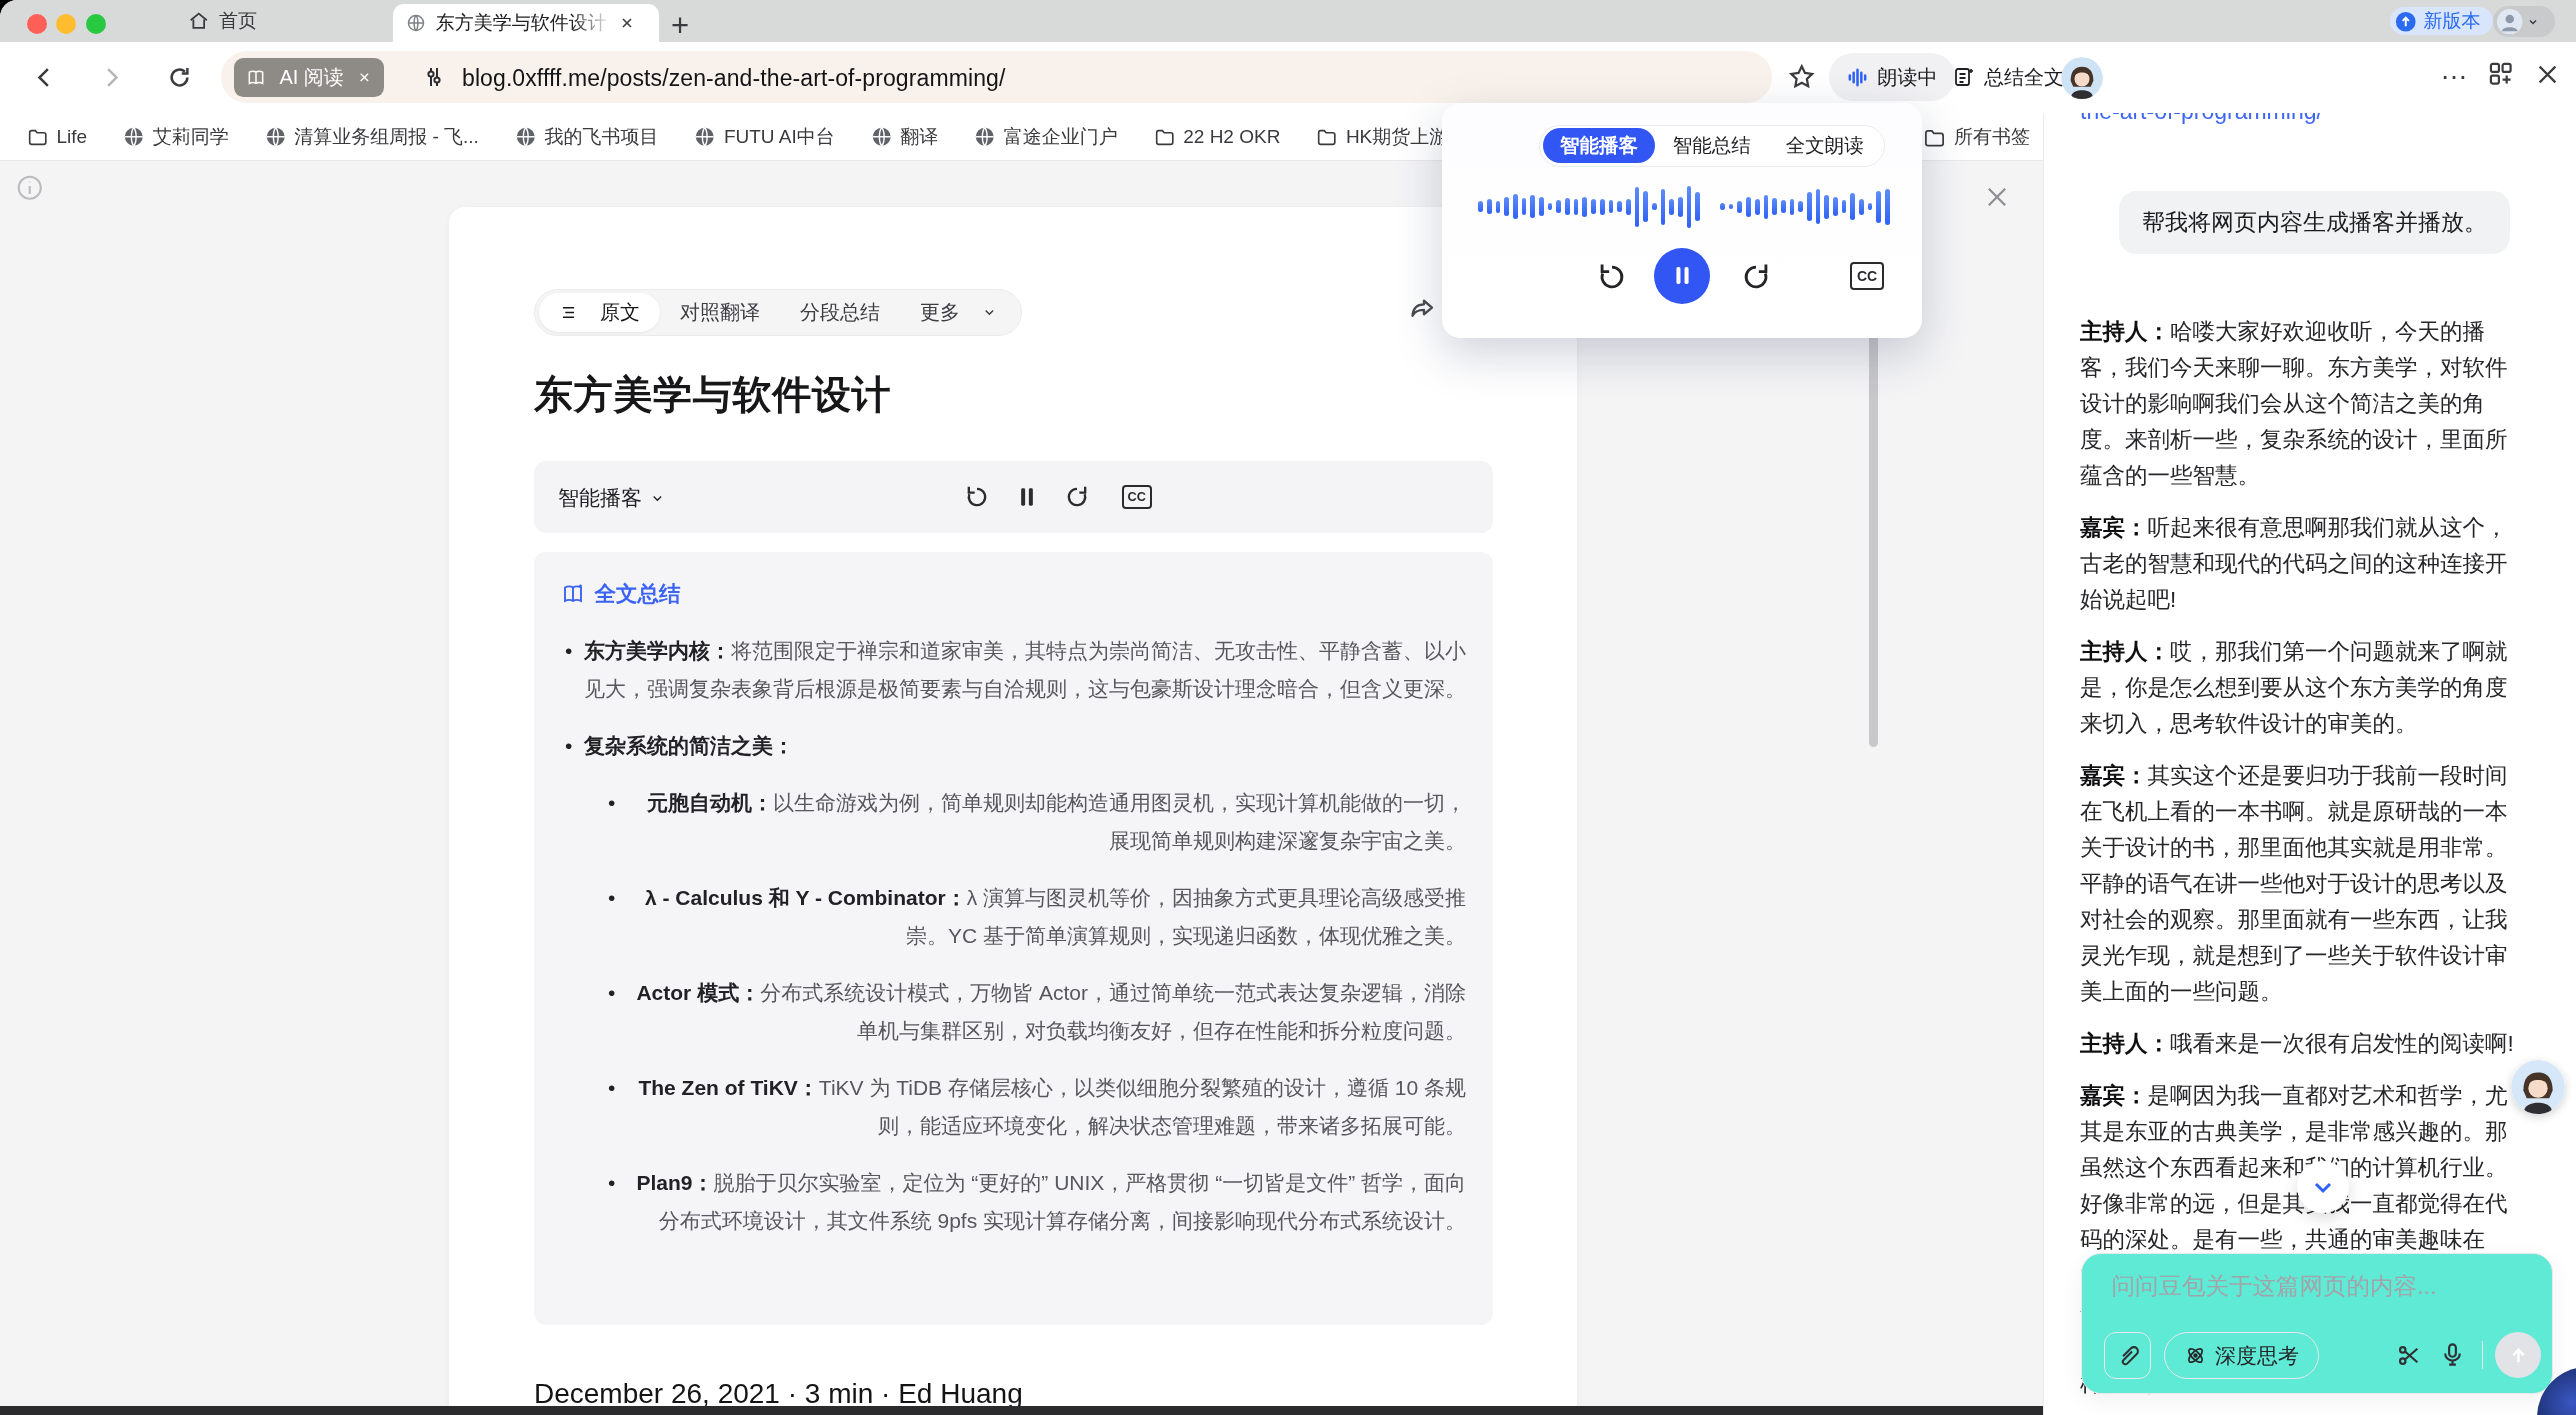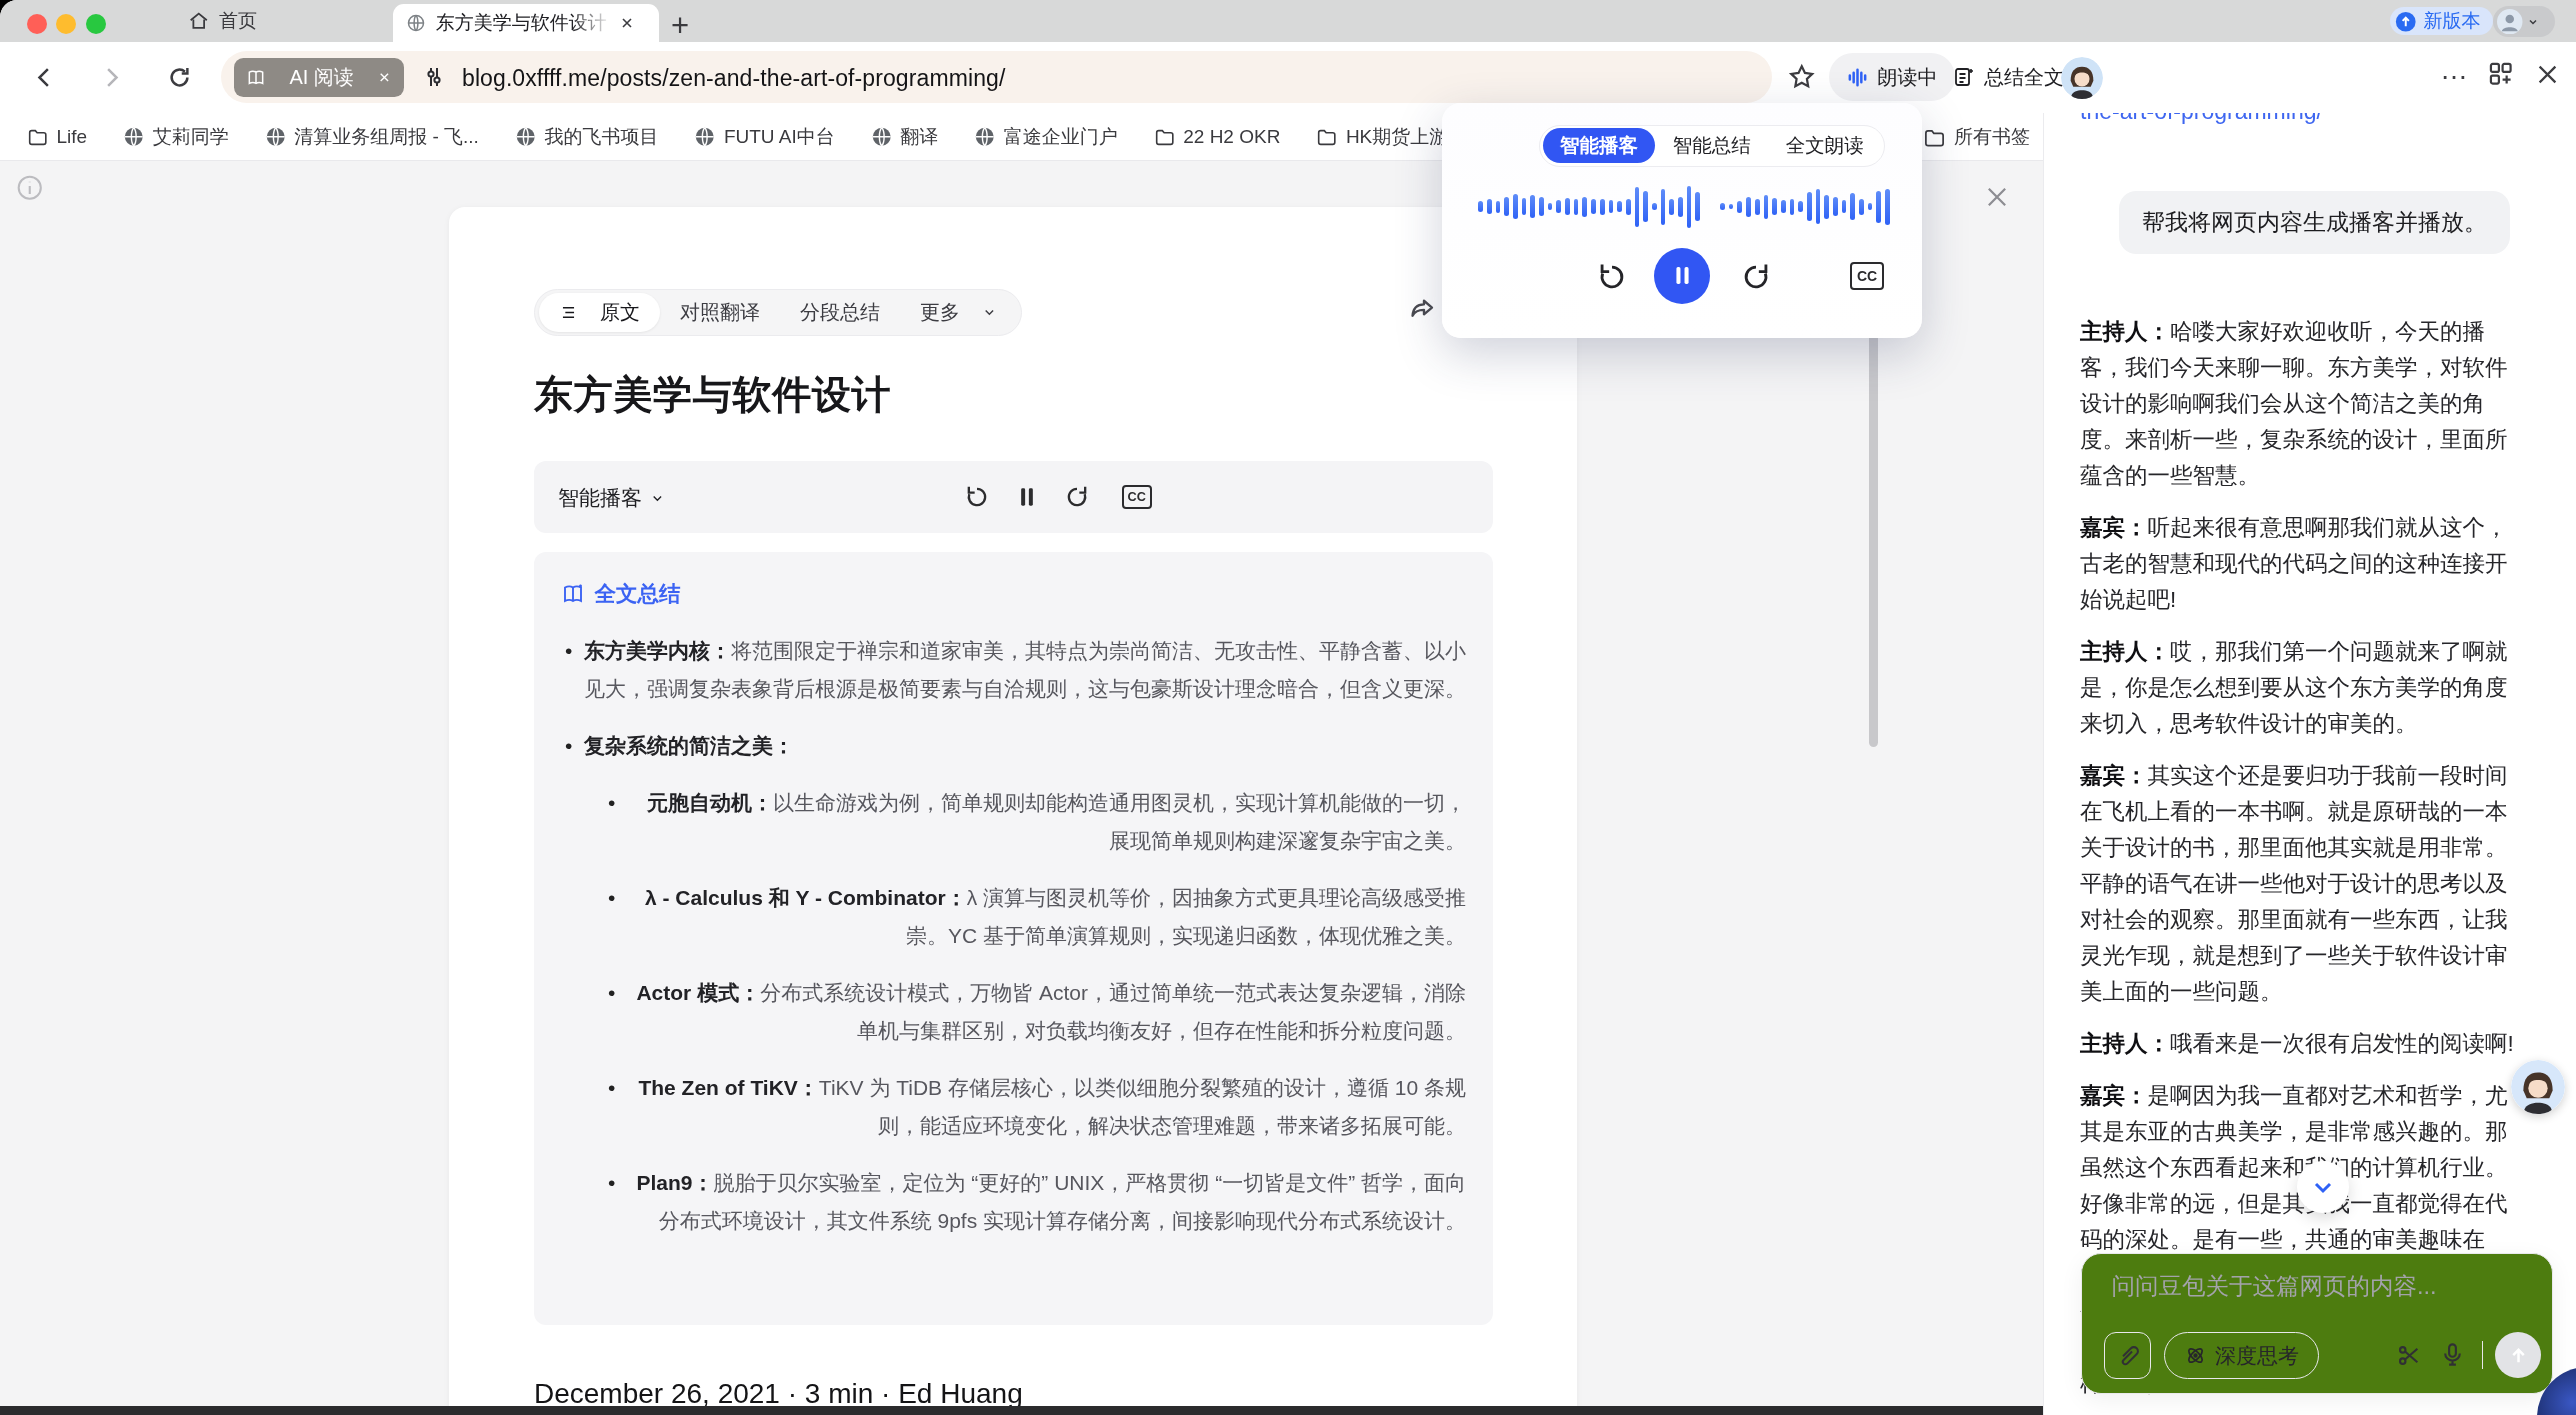--- a/index.html
+++ b/index.html
@@ -17,21 +17,21 @@
   #tab-active .title { font-size:19px; color:#202024; white-space:nowrap; overflow:hidden; width:174px; position:relative; }
   #tab-active .fade { position:absolute; right:47px; top:5.4px; width:40px; height:29.5px; background:linear-gradient(90deg,rgba(255,255,255,0),#fff); }
   #newtab-btn { position:absolute; left:671px; top:8px; font-size:31px; color:#3a3a3e; font-weight:300; }
   #newver { position:absolute; left:2390px; top:7.4px; height:28px; background:#d9e5fb; border-radius:14.8px; display:flex; align-items:center; gap:6.7px; padding:0 12px 0 5.4px; color:#2a6bf2; font-size:19px; }
   #profile-chip { position:absolute; left:2493px; top:6px; width:62px; height:31px; background:#c9cacc; border-radius:16px; display:flex; align-items:center; gap:4px; padding:0 6.7px 0 4px; }
 
   
   #toolbar { position:absolute; left:0; top:42px; width:2576px; height:71px; background:#fff; }
   .navic { position:absolute; top:22px; color:#3c3c40; }
   #urlbar { position:absolute; left:221px; top:9.4px; width:1551px; height:52px; background:#f9f2ec; border-radius:26px; display:flex; align-items:center; }
-  #ai-chip { position:absolute; left:13.4px; top:6.7px; height:39px; background:#8e8a85; border-radius:9.4px; display:flex; align-items:center; gap:23px; padding:0 12px; color:#fff; font-size:20px; }
+  #ai-chip { position:absolute; left:13.4px; top:6.7px; height:39px; background:#8e8a85; border-radius:9.4px; display:flex; align-items:center; gap:13px; padding:0 12px; color:#fff; font-size:20px; }
   #url-text { position:absolute; left:241px; top:13.4px; font-size:23px; color:#141416; letter-spacing:0.1px; }
   #read-pill { position:absolute; left:1829px; top:11.4px; height:48px; background:#f1f1f3; border-radius:24px; display:flex; align-items:center; gap:8px; padding:0 17.4px; font-size:20px; color:#202024; }
   #summarize-btn { position:absolute; left:1952px; top:11.4px; height:48px; display:flex; align-items:center; gap:8px; font-size:20px; color:#202024; }
   #toolbar-avatar { position:absolute; left:2061px; top:14.8px; width:42px; height:42px; border-radius:50%; overflow:hidden; }
   #menu-dots { position:absolute; left:2440px; top:12px; font-size:28px; color:#3c3c40; letter-spacing:1.3px; }
   
   #bookmarks { position:absolute; left:0; top:113px; width:2576px; height:48px; background:#fff; border-bottom:0.7px solid #e9e9ec; display:flex; align-items:center; }
   .bm { display:flex; align-items:center; gap:8px; font-size:19px; color:#3a3a3e; margin-right:36px; white-space:nowrap; }
   #allbm { position:absolute; left:1923px; top:0; height:48px; display:flex; align-items:center; gap:8px; font-size:19px; color:#3a3a3e; }
 
@@ -76,21 +76,21 @@
 
   
   #sidebar { position:absolute; left:2043px; top:113px; width:533px; height:1303px; background:#fff; border-left:0.7px solid #ebebee; overflow:hidden; }
   #link-tail { position:absolute; left:36px; top:-14.8px; font-size:23px; color:#3e66f0; }
   #user-bubble { position:absolute; right:66px; top:78px; background:#f1f2f4; border-radius:17.4px; padding:16px 23px; font-size:23px; color:#1d1d20; }
   #transcript { position:absolute; left:36px; top:201px; width:447px; font-size:22.5px; line-height:36px; color:#26262a; }
   #transcript p { margin-bottom:16px; }
   #transcript b { color:#0f0f12; }
   #scroll-chevron { position:absolute; left:253px; top:1048px; width:52px; height:52px; background:#fff; border-radius:50%; box-shadow:0 5.4px 16px rgba(0,0,0,.14); display:flex; align-items:center; justify-content:center; z-index:35; }
   #float-avatar { position:absolute; left:467px; top:947px; width:54px; height:54px; border-radius:50%; overflow:hidden; box-shadow:0 2.7px 9.4px rgba(0,0,0,.18); z-index:35; }
-  #input-card { position:absolute; left:37px; top:1140px; width:472px; height:141px; background:#4d7c0f; border:1.3px solid #e9e9ec; border-radius:20px; box-shadow:0 6.7px 23px rgba(0,0,0,.06); z-index:30; }
+  #input-card { position:absolute; left:37px; top:1140px; width:472px; height:141px; background:#5eead4; border:1.3px solid #e9e9ec; border-radius:20px; box-shadow:0 6.7px 23px rgba(0,0,0,.06); z-index:30; }
   #chat-input { position:absolute; left:29.5px; top:19px; width:402px; border:none; outline:none; font-size:23.5px; color:#26262a; font-family:inherit; background:transparent; }
   #chat-input::placeholder { color:#a3a3aa; }
   #attach-btn { position:absolute; left:21.5px; top:78px; width:47px; height:47px; border:1.3px solid #e8e8ec; border-radius:12px; display:flex; align-items:center; justify-content:center; color:#303034; }
   #deepthink-btn { position:absolute; left:82px; top:78px; height:47px; border:1.3px solid #e8e8ec; border-radius:23.5px; display:flex; align-items:center; gap:8px; padding:0 19px; font-size:21px; color:#26262a; }
   #cut-btn { position:absolute; left:314px; top:88px; color:#303034; }
   #mic-btn { position:absolute; left:357px; top:87px; color:#303034; }
   #in-divider { position:absolute; left:400px; top:87px; width:1.3px; height:28px; background:#e7e7ea; }
   #send-btn { position:absolute; left:413px; top:78px; width:46px; height:46px; border-radius:50%; background:#e2e3e6; display:flex; align-items:center; justify-content:center; }
   #corner-blob { position:absolute; left:493px; top:1254px; width:101px; height:101px; border-radius:50%; background:radial-gradient(circle at 35% 35%, #3a57c4 0%, #16265c 55%); z-index:40; }
 

